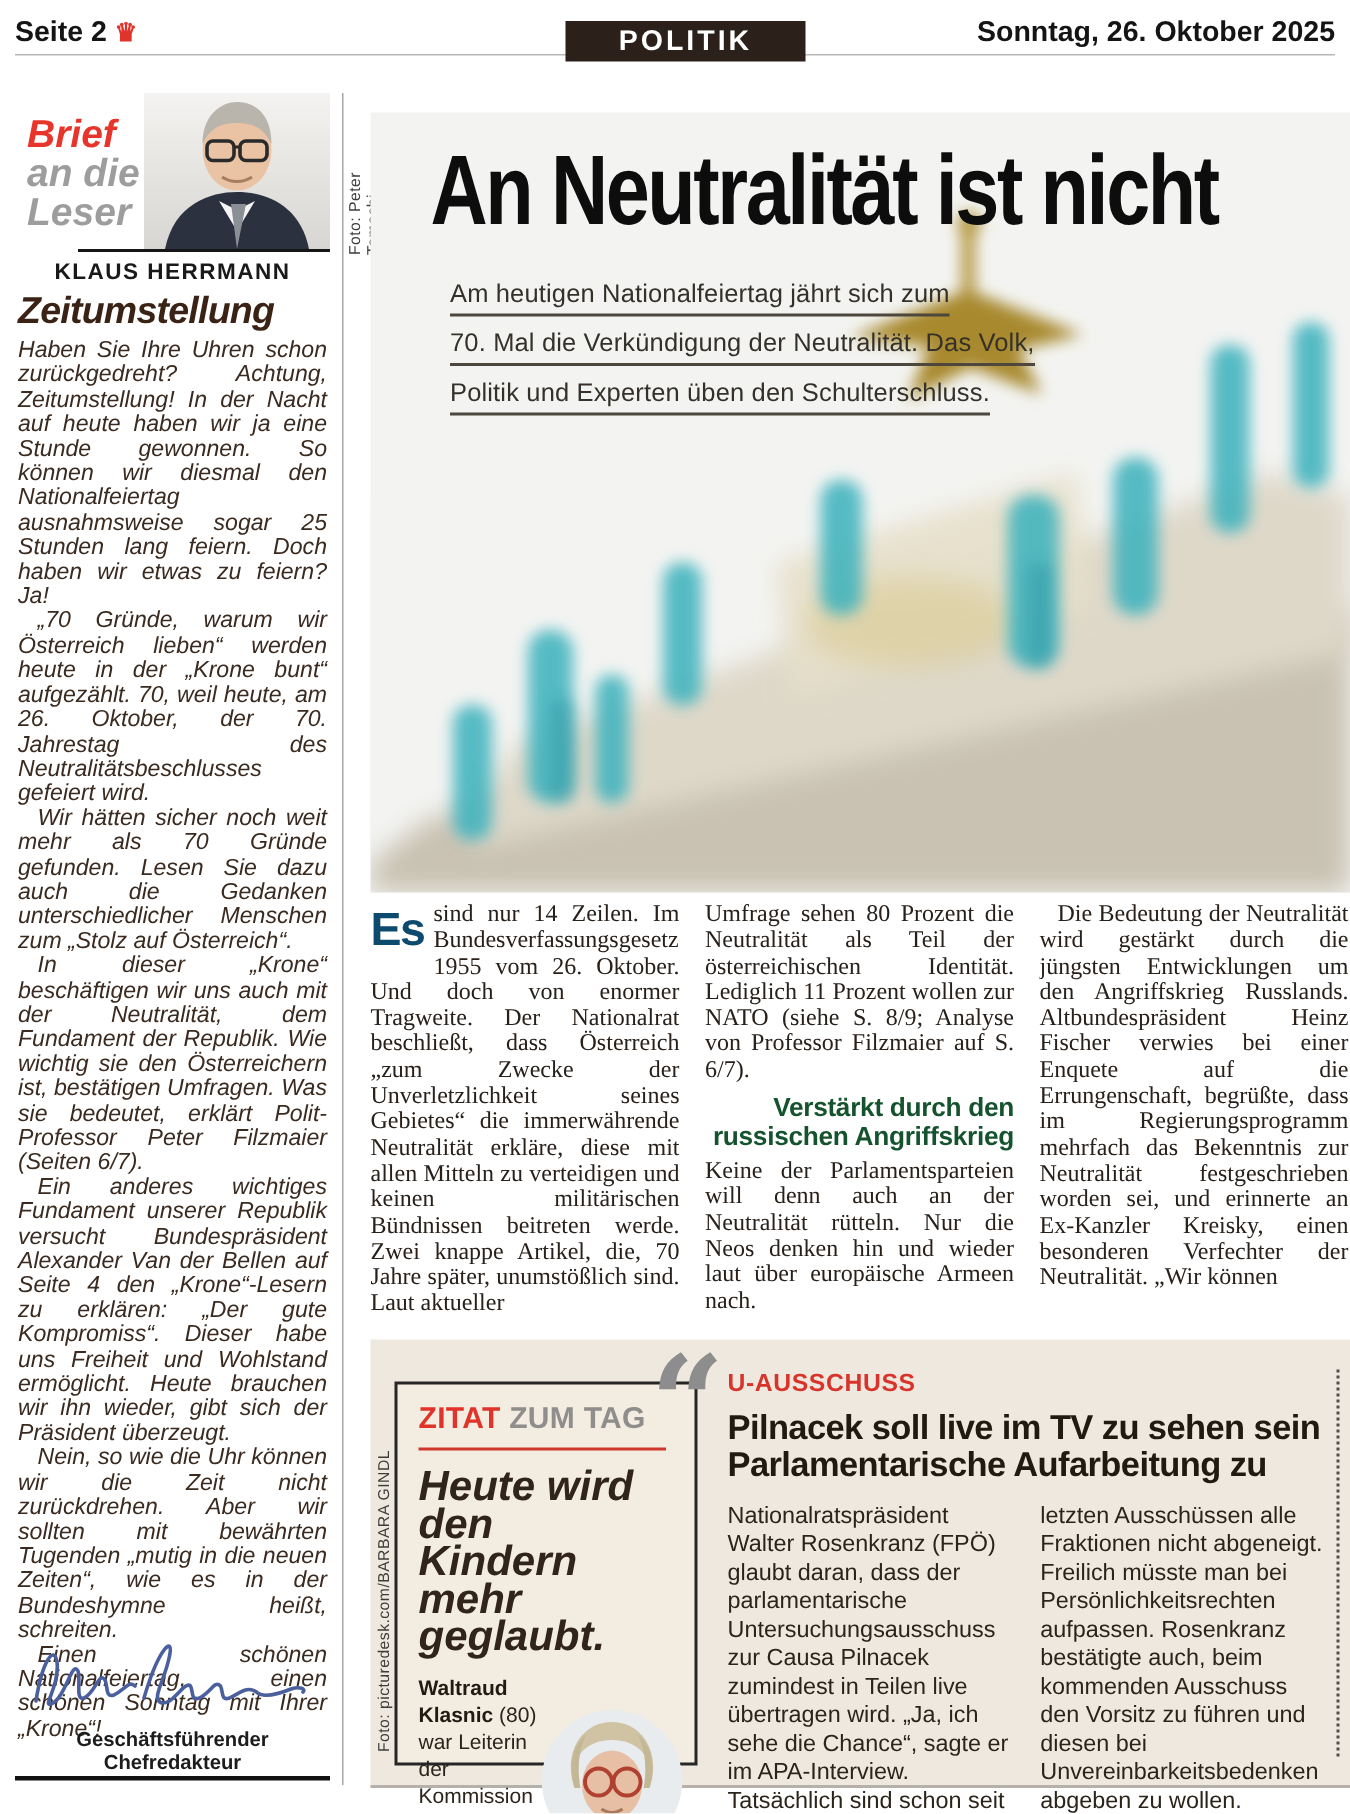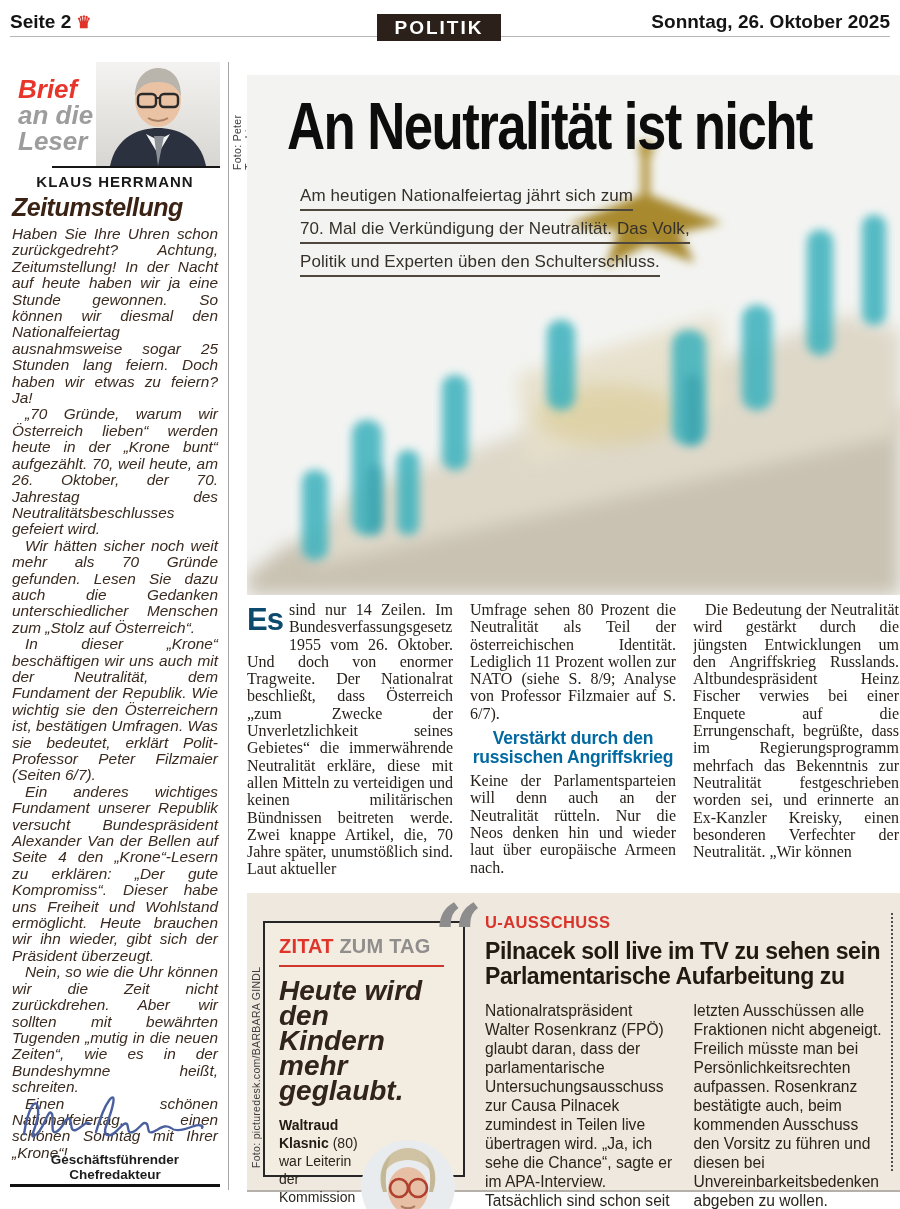--- a/index.html
+++ b/index.html
@@ -2,21 +2,21 @@
 <html lang="de"><head>
 <meta charset="utf-8">
 <style>
   html,body{margin:0;padding:0;background:#ffffff;}
   #page{position:relative;width:900px;height:1209px;background:#fff;overflow:hidden;
         font-family:"Liberation Sans",sans-serif;color:#222;}
   
   .hdr-line{position:absolute;left:10px;right:10px;top:36px;height:1px;background:#b9b7b3;}
   .page-label{position:absolute;left:10px;top:11px;font-size:19px;font-weight:bold;color:#141414;}
   .crown{color:#e0342b;font-size:17px;margin-left:5px;}
-  .politik-badge{position:absolute;left:377px;top:14px;width:124px;height:27px;background:#2b211a;
+  .politik-badge{position:absolute;left:377px;top:14px;width:160px;height:27px;background:#2b211a;
         color:#fff;font-weight:bold;font-size:19px;letter-spacing:2px;display:flex;
         align-items:center;justify-content:center;}
   .hdr-date{position:absolute;right:10px;top:11px;font-size:19px;font-weight:bold;color:#141414;}
   
   .leftcol{position:absolute;left:10px;top:60px;width:210px;}
   .kicker{position:absolute;left:8px;top:16px;font-weight:bold;font-size:26px;line-height:26px;font-style:italic;}
   .kicker .red{color:#e8352c;display:block;}
   .kicker .gray{color:#9d9d9d;display:block;}
   .portrait{position:absolute;right:0;top:2px;width:124px;height:104px;}
   .photo-rule{position:absolute;left:42px;right:0;top:106px;height:2px;background:#161616;}
@@ -47,21 +47,21 @@
         border-bottom:2px solid #4d473e;letter-spacing:0.1px;}
   
   .bodycols{position:absolute;left:247px;top:601px;width:653px;height:290px;}
   .bcol{position:absolute;top:0;width:206px;height:290px;overflow:hidden;
         font-family:"Liberation Serif",serif;font-size:16px;line-height:17.3px;
         text-align:justify;color:#28201a;}
   .bcol p{margin:0;}
   .dropcap{float:left;font-family:"Liberation Sans",sans-serif;font-weight:900;font-size:31px;
         line-height:36px;color:#0c4a6e;margin:1px 6px 0 0;letter-spacing:-1px;}
   .col-subhead{font-family:"Liberation Sans",sans-serif;font-weight:bold;font-size:17.5px;
-        line-height:19px;color:#0369a1;text-align:center;margin:7px 0 5px 0;letter-spacing:-0.2px;}
+        line-height:19px;color:#14532d;text-align:right;margin:7px 0 5px 0;letter-spacing:-0.2px;}
   .col-subhead span{display:block;}
   
   .bottom-section{position:absolute;left:247px;top:893px;width:653px;height:297px;
         background:#efe8de;border-bottom:2px solid #b5b1aa;}
   .credit-quote{left:3px;top:45px;height:230px;position:absolute;}
   .quote-box{position:absolute;left:16px;top:28px;width:202px;height:256px;
         border:2px solid #262626;background:#f3ece1;padding:12px 12px 10px 14px;box-sizing:border-box;}
   .quote-glyph{position:absolute;right:-20px;top:-30px;font-size:86px;line-height:1;
         color:#8d8d8d;font-family:"DejaVu Serif",serif;font-weight:bold;}
   .quote-title{font-size:20px;font-weight:bold;letter-spacing:0.2px;}

